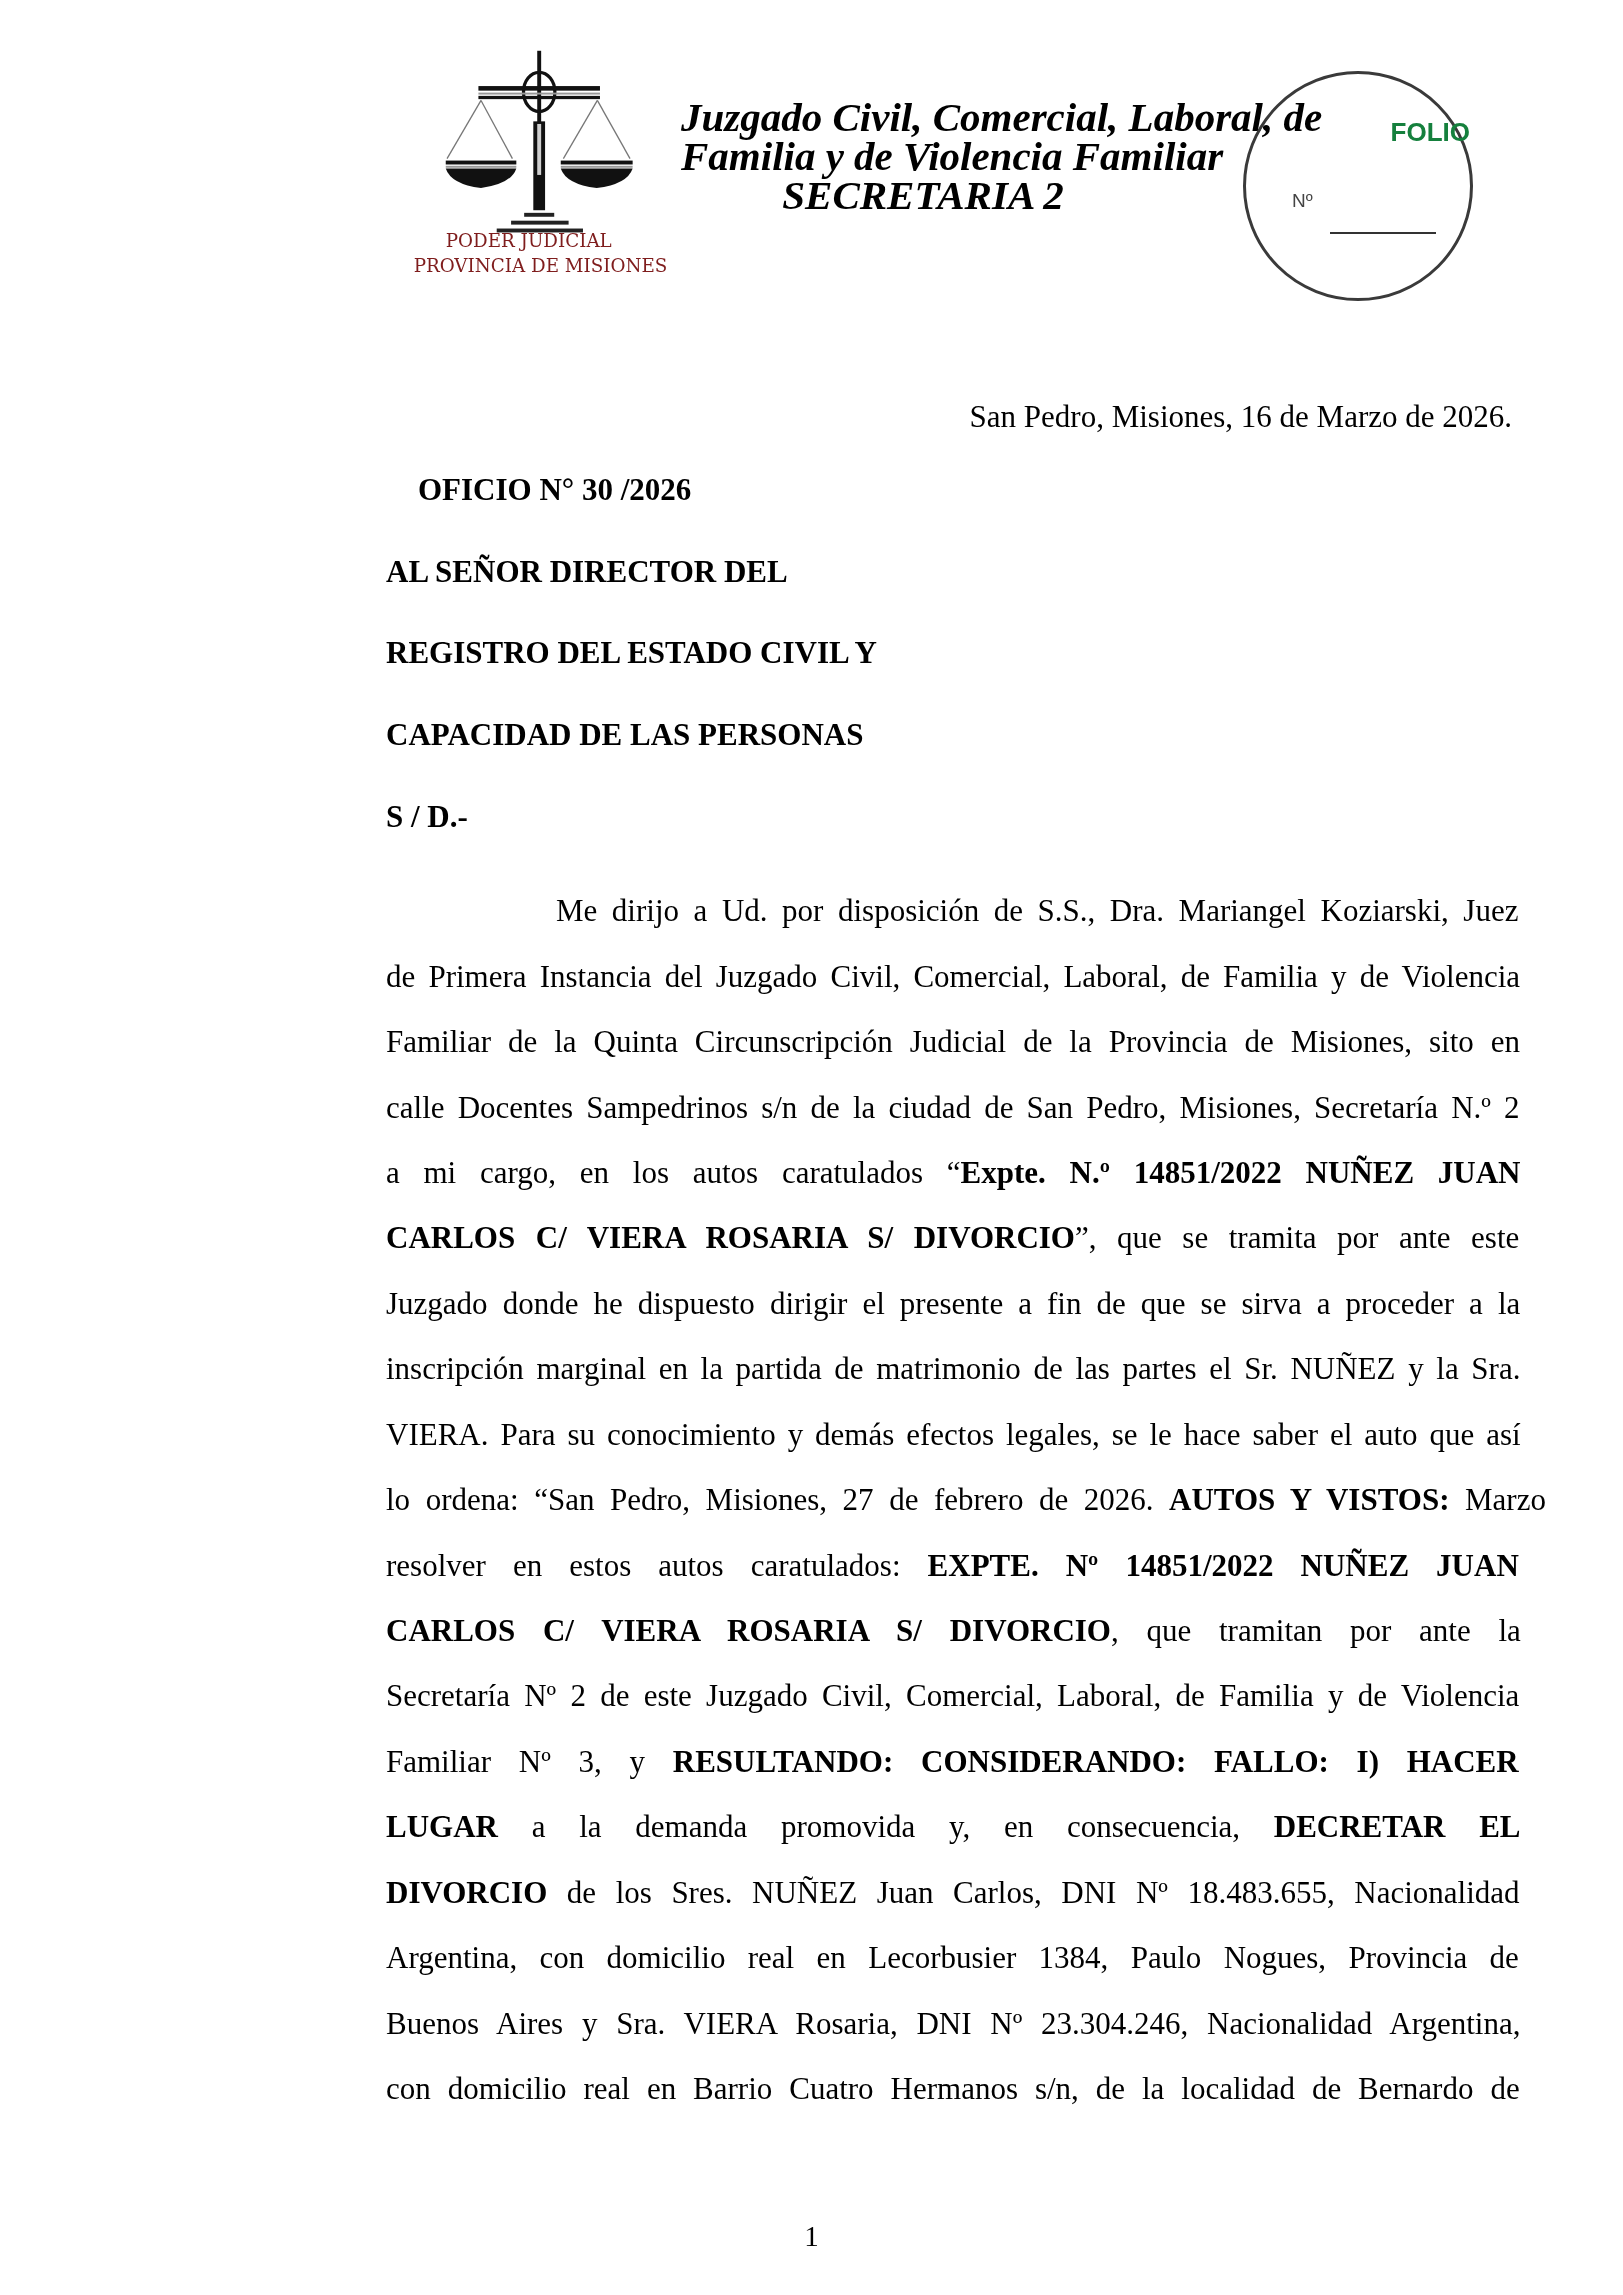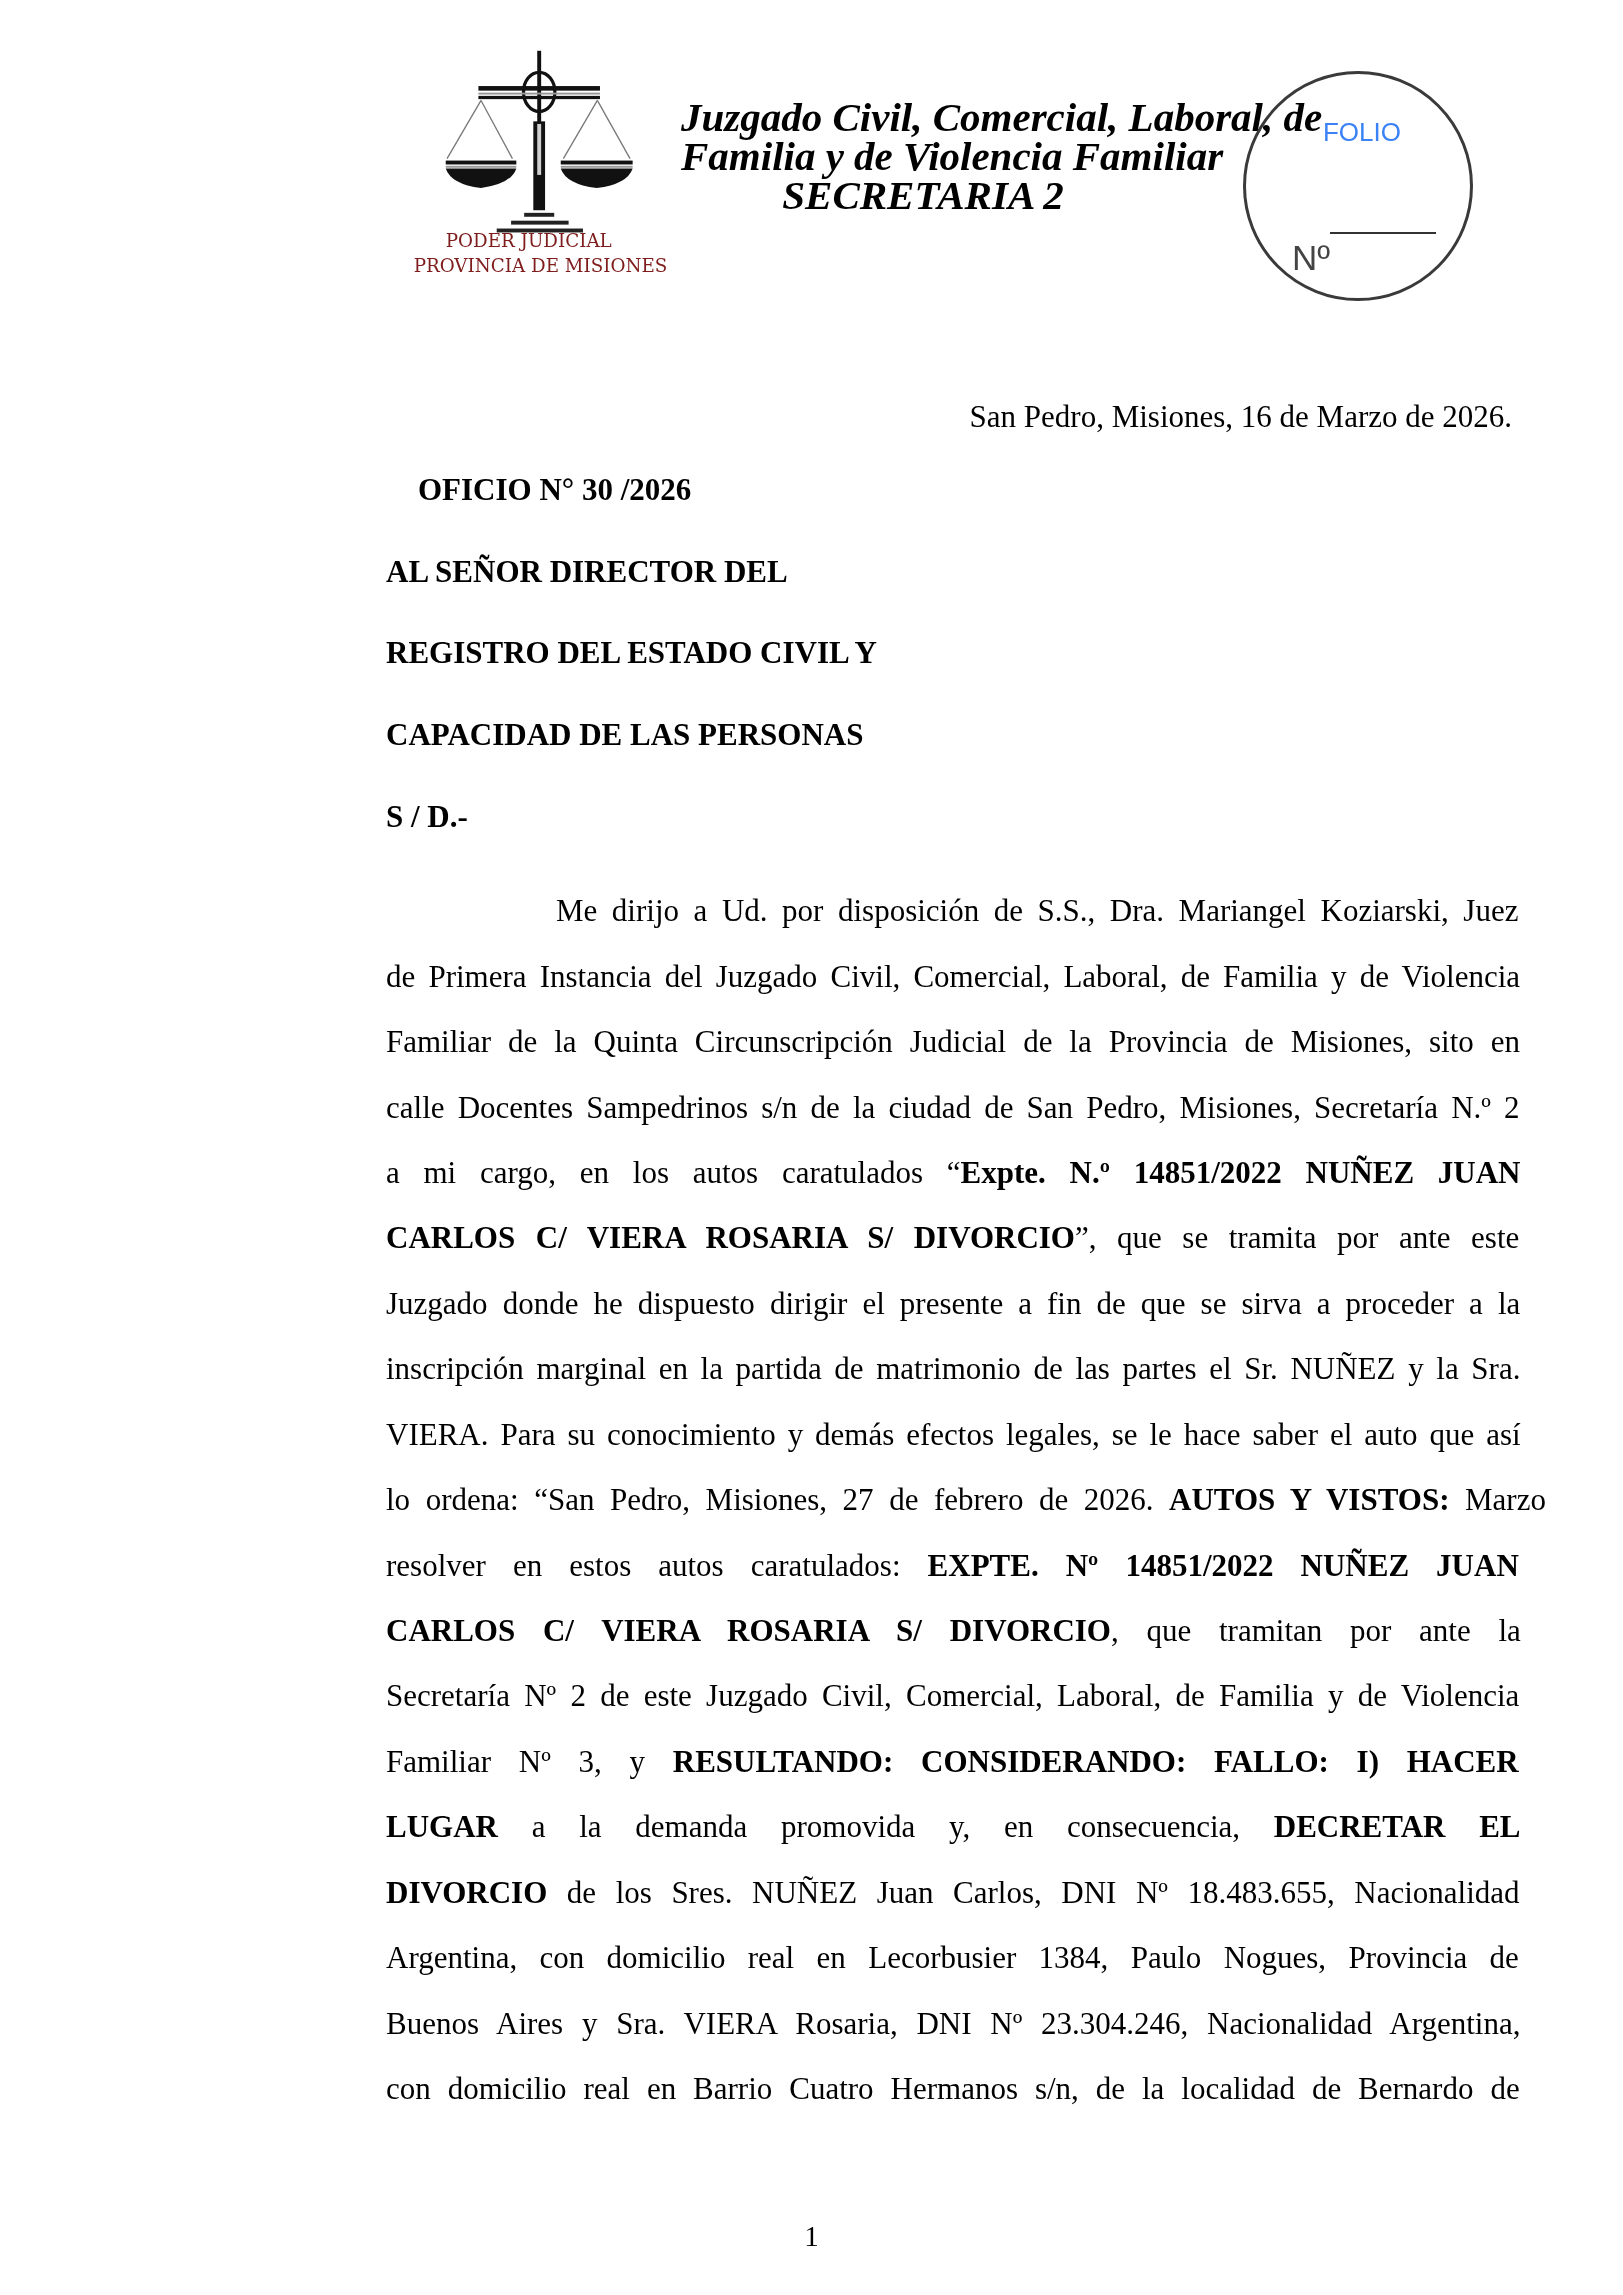--- a/index.html
+++ b/index.html
@@ -17,25 +17,25 @@
   .cap2 { top:211px; }
 
   
   #court-header { left:681px; top:98px; width:484px; text-align:center;
                   font-weight:bold; font-style:italic; font-size:41px; line-height:39px; }
   #court-header div { white-space:nowrap; }
 
   
   #folio { left:1243px; top:71px; width:230px; height:230px; border-radius:50%;
            border:3.3px solid #3a3a3a; box-sizing:border-box; }
-  #folio-label { position:absolute; left:0; width:100%; top:43px; text-align:center;
-                 font-family:"Liberation Sans", sans-serif; font-size:26px; color:#3b82f6;
-                 padding-left:7.9px; box-sizing:border-box; }
+  #folio-label { position:absolute; left:0; width:100%; top:43px; text-align:right;
+                 font-family:"Liberation Sans", sans-serif; font-size:26px; color:#15803d;
+                 padding-left:7.9px; box-sizing:border-box;font-weight:bold; }
   #folio-num { position:absolute; left:46px; top:116px; font-family:"Liberation Sans", sans-serif;
-               font-size:35px; color:#444;margin-top:48px; }
+               font-size:19px; color:#444; }
   #folio-line { position:absolute; left:84px; top:158px; width:106px; height:0;
                 border-top:2.6px solid #333; }
 
   
   .line { position:absolute; left:386px; width:1126px; font-size:31px; line-height:39px;
           white-space:nowrap; }
   .just { text-align:justify; text-align-last:justify; }
   .right { text-align:right; }
   .b { font-weight:bold; }
   .bold-line { font-weight:bold; }

